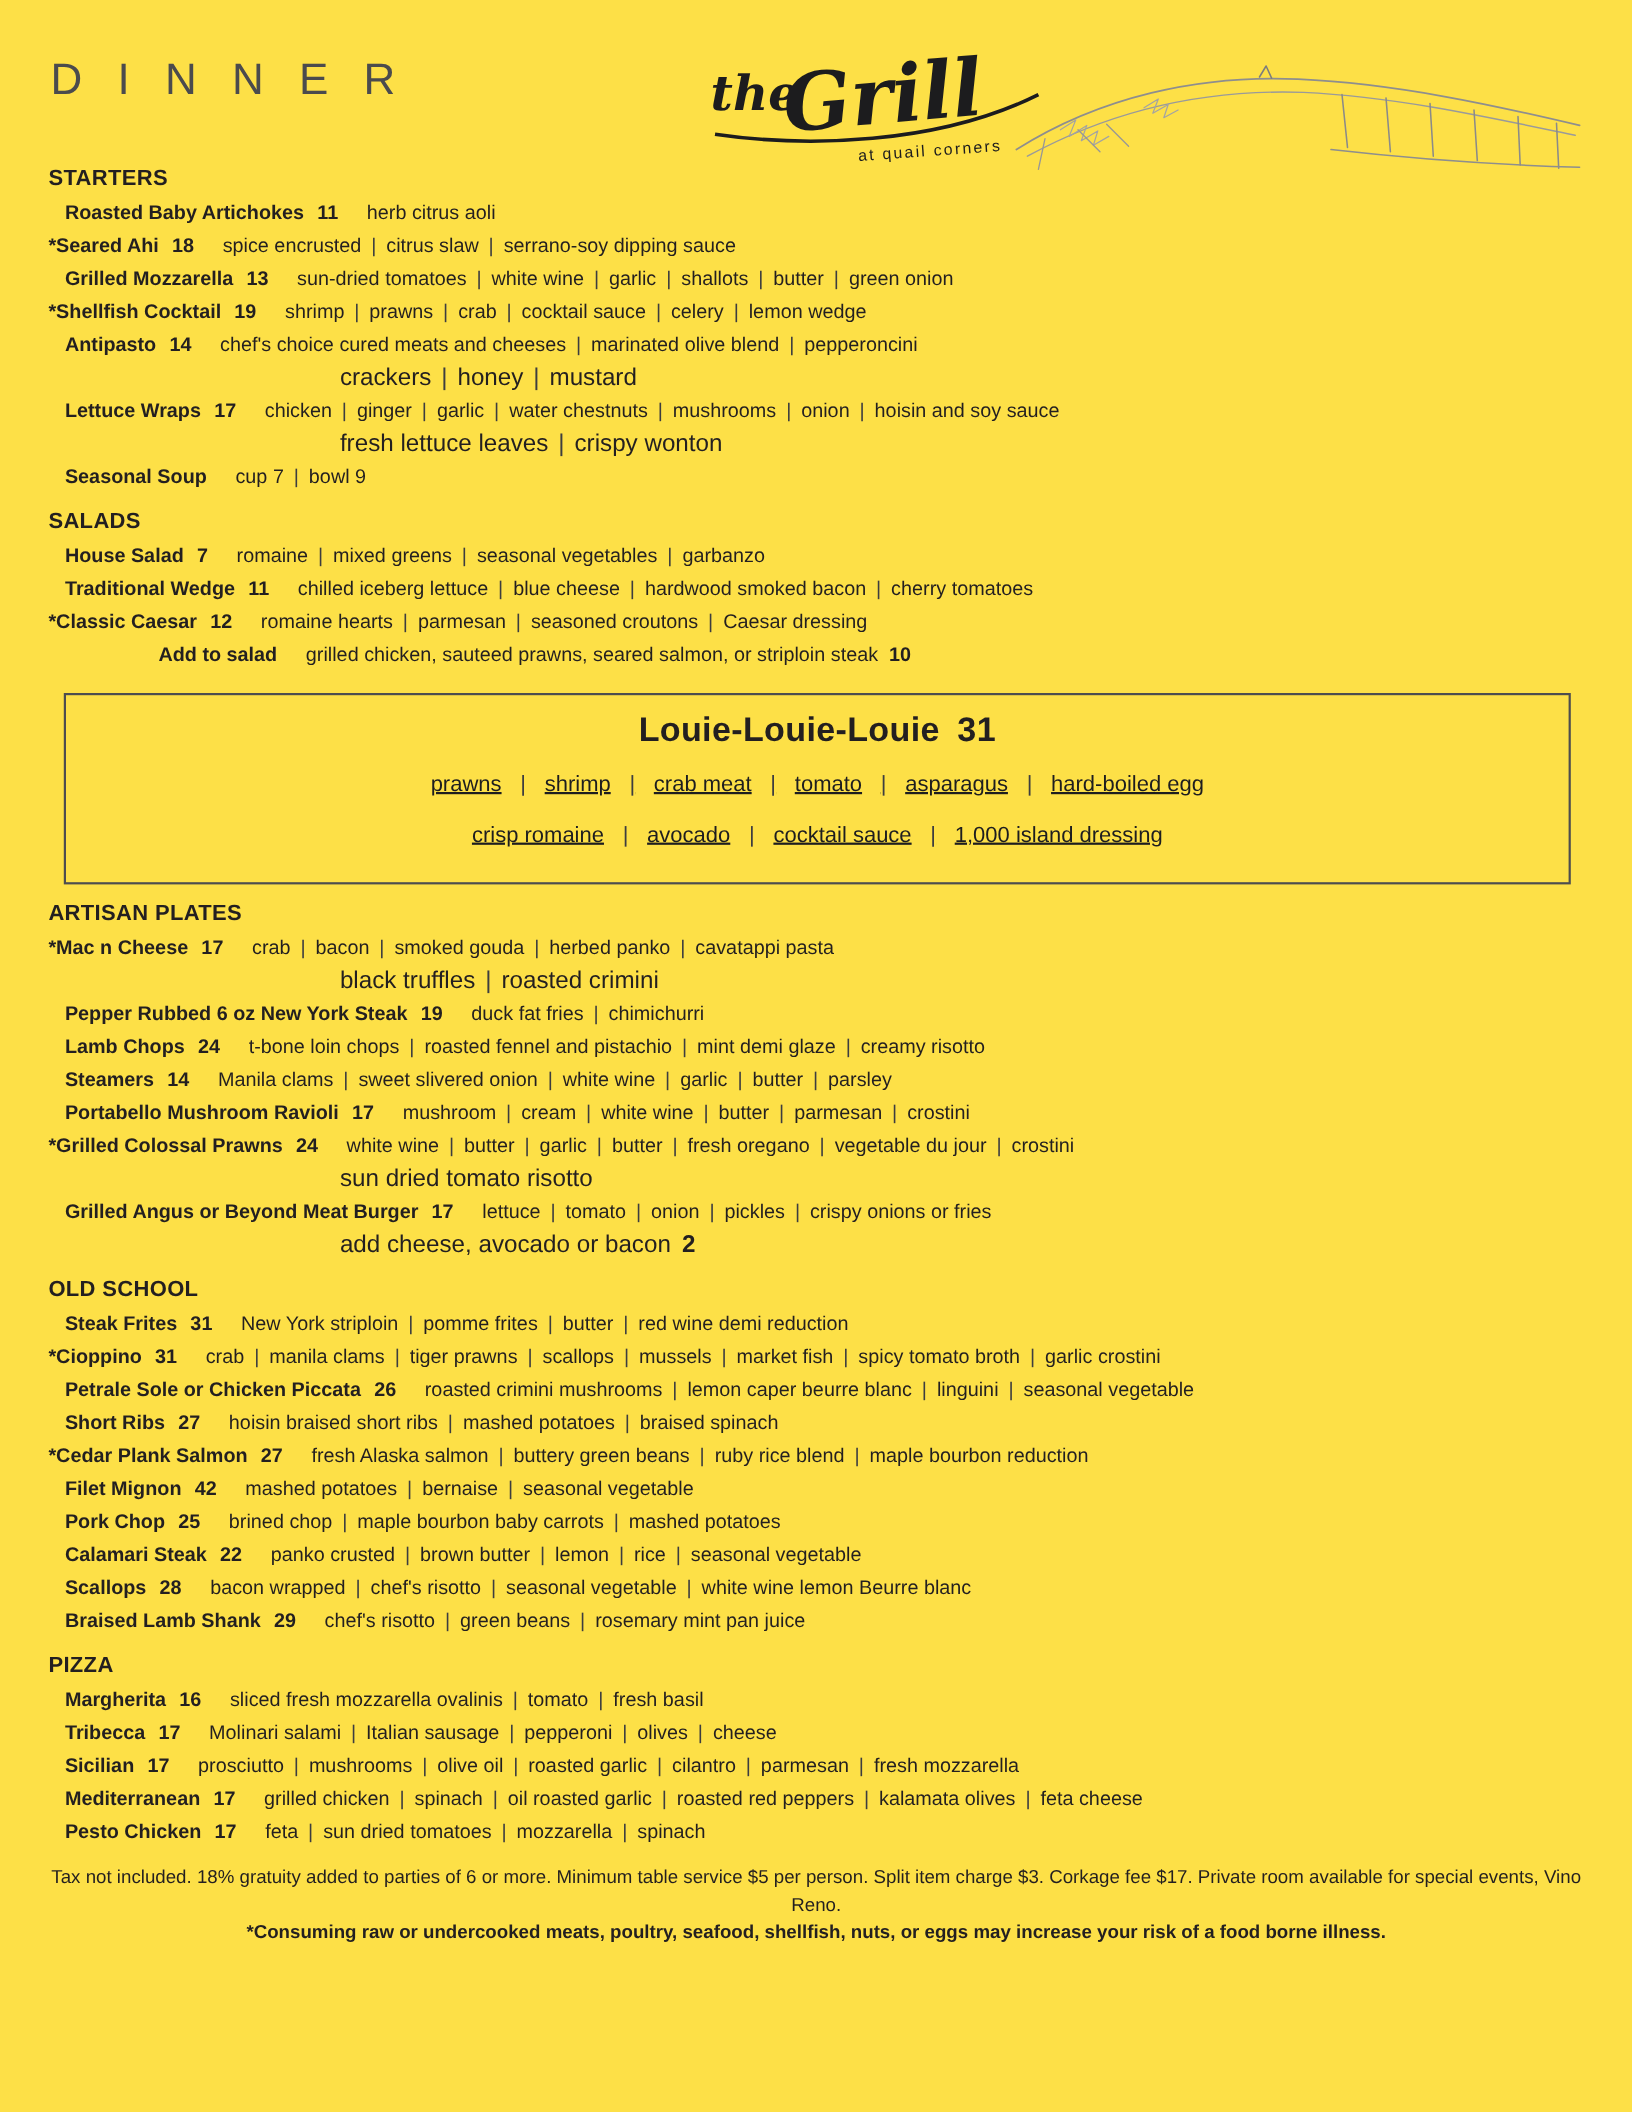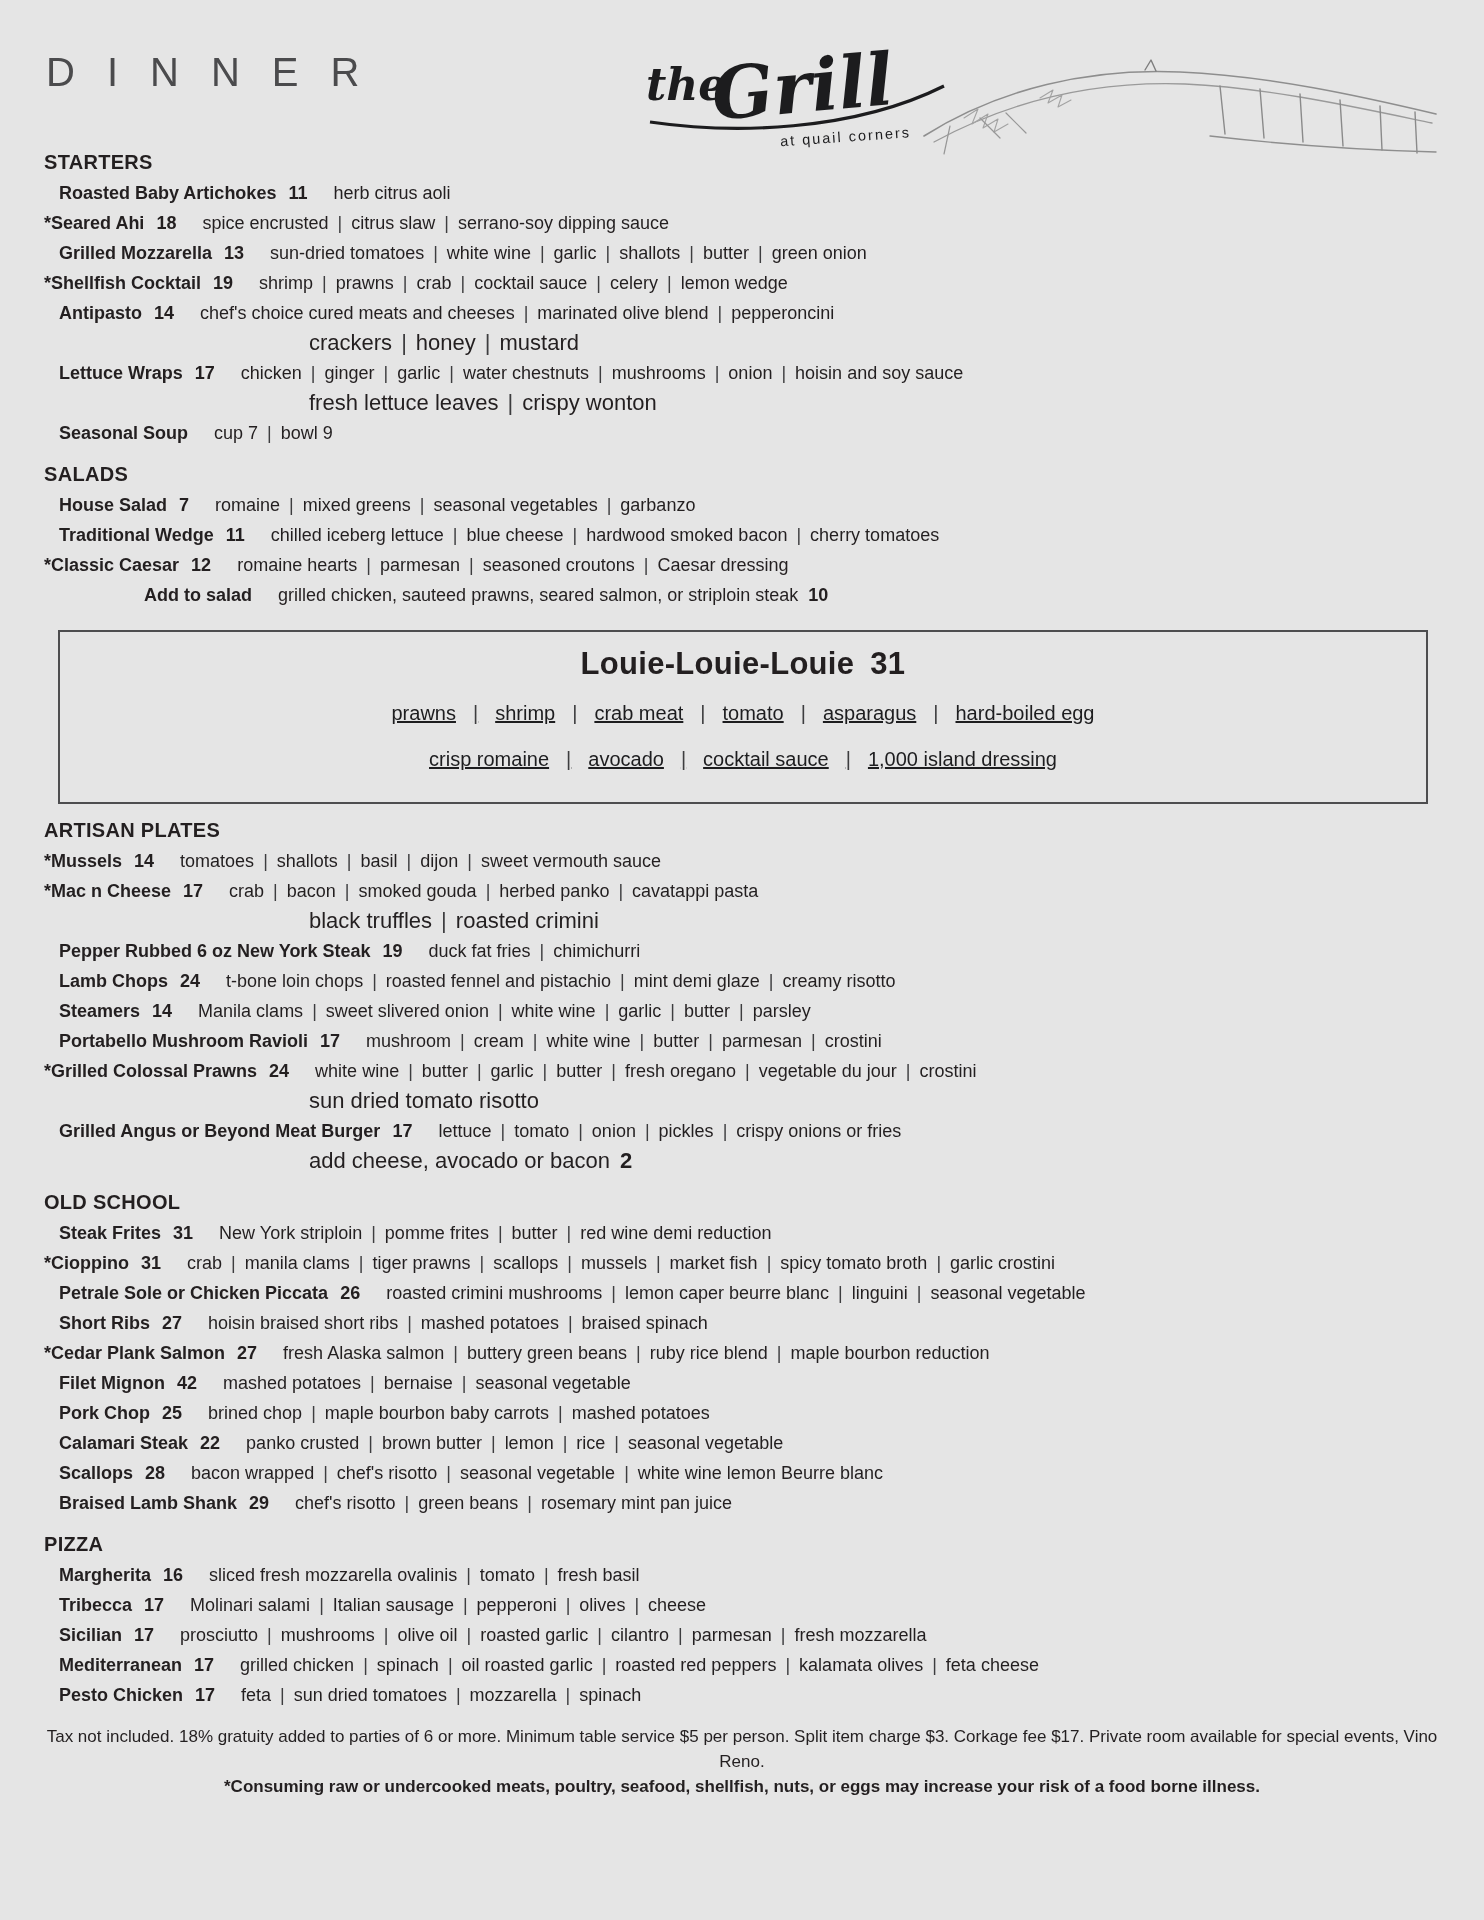--- a/index.html
+++ b/index.html
@@ -1,18 +1,18 @@
 <!DOCTYPE html>
 <html><head>
 <meta charset="utf-8">
 <style>
   * { margin:0; padding:0; box-sizing:border-box; }
   html,body { background:#ffffff; }
   body { font-family:"Liberation Sans", sans-serif; color:#231f20; }
-  .page { position:relative; width:1484px; min-height:1920px; padding:30px 44px 16px; background:#e5e5e5; overflow:hidden; }
+  .page { position:relative; width:1484px; min-height:1920px; padding:30px 44px 16px; background:#fde047; overflow:hidden; }
 
   
   .header { position:relative; height:106px; }
   .dinner-title { position:absolute; left:2px; top:20px; font-size:40px; letter-spacing:32px; font-weight:400; color:#4b4b4d; }
   .logo { position:absolute; left:598px; top:0; width:330px; height:122px; }
   .sketch { position:absolute; right:0; top:26px; width:520px; height:112px; }
 
   
   .section h2.section-title { font-size:20px; font-weight:700; margin:15px 0 4px; letter-spacing:0.3px; }
   .row { font-size:18px; line-height:30px; padding-left:15px; }
@@ -97,21 +97,20 @@
   <div class="featured">
     <div class="featured-title">
       <span>Louie-Louie-Louie</span><span class="featured-price">31</span>
     </div>
     <div class="featured-line"><span class="tok">prawns</span><span class="sep">|</span><span class="tok">shrimp</span><span class="sep">|</span><span class="tok">crab meat</span><span class="sep">|</span><span class="tok">tomato</span><span class="sep">|</span><span class="tok">asparagus</span><span class="sep">|</span><span class="tok">hard-boiled egg</span></div>
     <div class="featured-line"><span class="tok">crisp romaine</span><span class="sep">|</span><span class="tok">avocado</span><span class="sep">|</span><span class="tok">cocktail sauce</span><span class="sep">|</span><span class="tok">1,000 island dressing</span></div>
   </div>
 
   <section class="section">
       <h2 class="section-title">ARTISAN PLATES</h2>
-      <div class="row star"><span class="iname">*Mussels</span><span class="price">14</span><span class="desc"><span class="tok">tomatoes</span><span class="sep">|</span><span class="tok">shallots</span><span class="sep">|</span><span class="tok">basil</span><span class="sep">|</span><span class="tok">dijon</span><span class="sep">|</span><span class="tok">sweet vermouth sauce</span></span></div>
       <div class="row star"><span class="iname">*Mac n Cheese</span><span class="price">17</span><span class="desc"><span class="tok">crab</span><span class="sep">|</span><span class="tok">bacon</span><span class="sep">|</span><span class="tok">smoked gouda</span><span class="sep">|</span><span class="tok">herbed panko</span><span class="sep">|</span><span class="tok">cavatappi pasta</span></span></div>
       <div class="cont"><span class="tok">black truffles</span><span class="sep">|</span><span class="tok">roasted crimini</span></div>
       <div class="row"><span class="iname">Pepper Rubbed 6 oz New York Steak</span><span class="price">19</span><span class="desc"><span class="tok">duck fat fries</span><span class="sep">|</span><span class="tok">chimichurri</span></span></div>
       <div class="row"><span class="iname">Lamb Chops</span><span class="price">24</span><span class="desc"><span class="tok">t-bone loin chops</span><span class="sep">|</span><span class="tok">roasted fennel and pistachio</span><span class="sep">|</span><span class="tok">mint demi glaze</span><span class="sep">|</span><span class="tok">creamy risotto</span></span></div>
       <div class="row"><span class="iname">Steamers</span><span class="price">14</span><span class="desc"><span class="tok">Manila clams</span><span class="sep">|</span><span class="tok">sweet slivered onion</span><span class="sep">|</span><span class="tok">white wine</span><span class="sep">|</span><span class="tok">garlic</span><span class="sep">|</span><span class="tok">butter</span><span class="sep">|</span><span class="tok">parsley</span></span></div>
       <div class="row"><span class="iname">Portabello Mushroom Ravioli</span><span class="price">17</span><span class="desc"><span class="tok">mushroom</span><span class="sep">|</span><span class="tok">cream</span><span class="sep">|</span><span class="tok">white wine</span><span class="sep">|</span><span class="tok">butter</span><span class="sep">|</span><span class="tok">parmesan</span><span class="sep">|</span><span class="tok">crostini</span></span></div>
       <div class="row star"><span class="iname">*Grilled Colossal Prawns</span><span class="price">24</span><span class="desc"><span class="tok">white wine</span><span class="sep">|</span><span class="tok">butter</span><span class="sep">|</span><span class="tok">garlic</span><span class="sep">|</span><span class="tok">butter</span><span class="sep">|</span><span class="tok">fresh oregano</span><span class="sep">|</span><span class="tok">vegetable du jour</span><span class="sep">|</span><span class="tok">crostini</span></span></div>
       <div class="cont"><span class="tok">sun dried tomato risotto</span></div>
       <div class="row"><span class="iname">Grilled Angus or Beyond Meat Burger</span><span class="price">17</span><span class="desc"><span class="tok">lettuce</span><span class="sep">|</span><span class="tok">tomato</span><span class="sep">|</span><span class="tok">onion</span><span class="sep">|</span><span class="tok">pickles</span><span class="sep">|</span><span class="tok">crispy onions or fries</span></span></div>
       <div class="cont"><span class="tok">add cheese, avocado or bacon</span><span class="tail">2</span></div>

